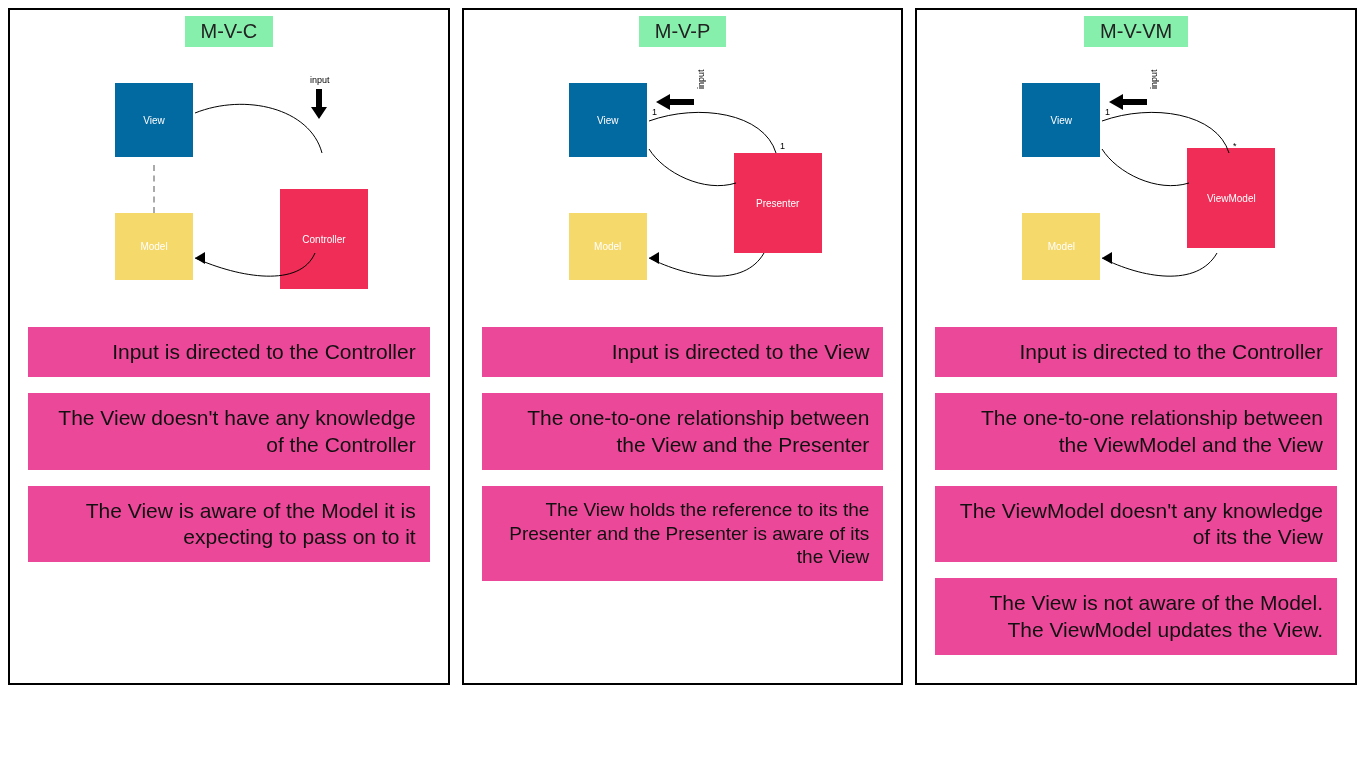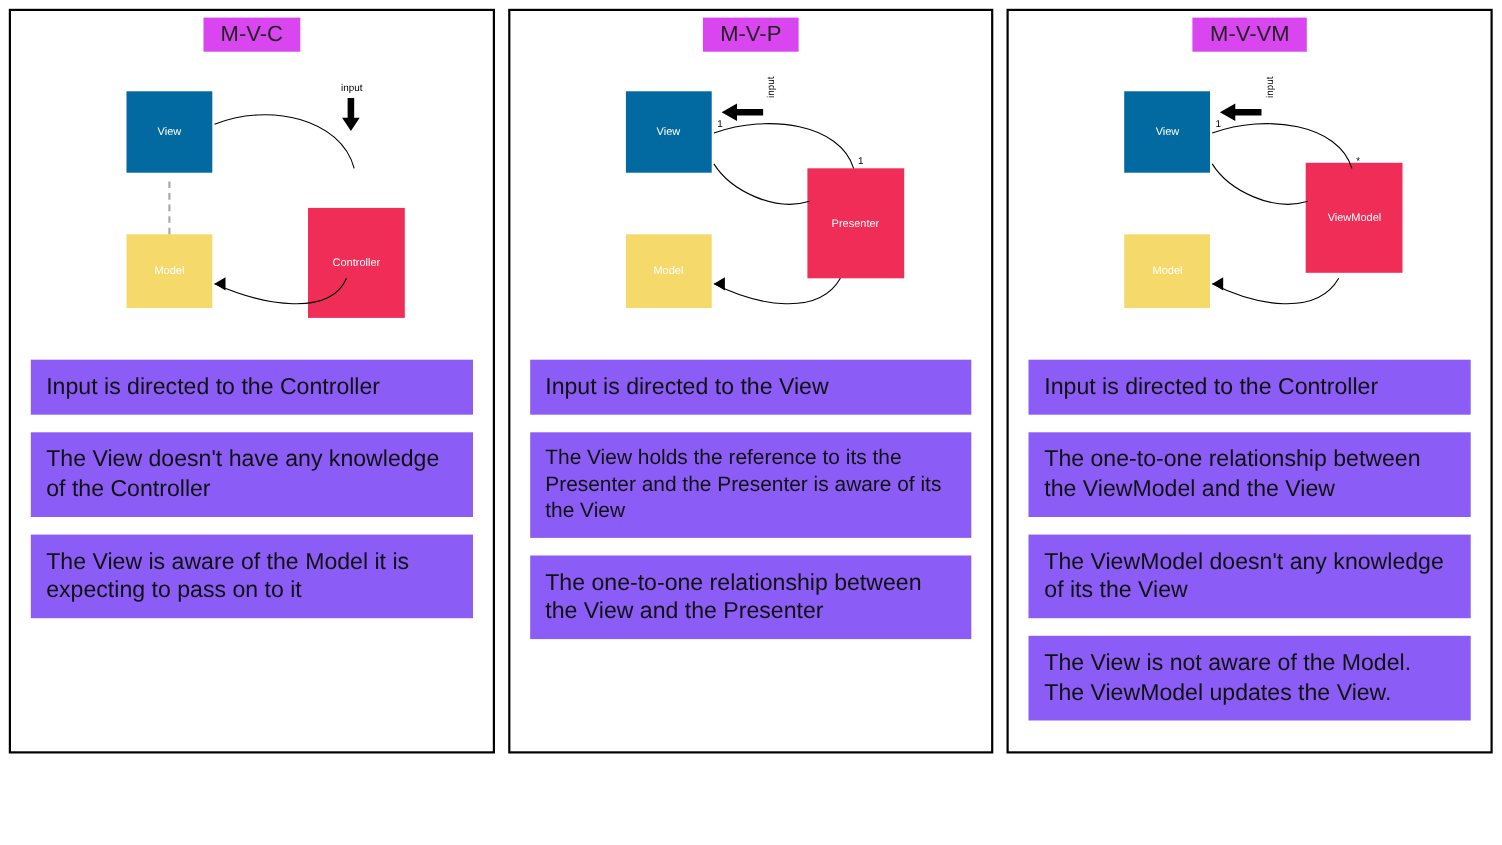--- a/index.html
+++ b/index.html
@@ -14,21 +14,21 @@
   }
   .panel {
     flex: 1;
     border: 2px solid #000;
     display: flex;
     flex-direction: column;
     align-items: center;
     padding-bottom: 28px;
   }
   .title-badge {
-    background: #d946ef;
+    background: #86efac;
     padding: 4px 16px;
     margin-top: 6px;
     font-size: 20px;
     font-weight: 500;
     color: #222;
   }
   .diagram {
     width: 100%;
     height: 260px;
     position: relative;
@@ -68,22 +68,22 @@
   }
   .cards {
     width: 100%;
     display: flex;
     flex-direction: column;
     gap: 16px;
     padding: 0 18px;
     margin-top: 14px;
   }
   .card {
-    background: #8b5cf6;
-    text-align: left;
+    background: #ec4899;
+    text-align: right;
     padding: 12px 14px;
     font-size: 21px;
     line-height: 1.25;
     color: #111;
   }
   .card.small { font-size: 19px; }
 </style>
 </head>
 <body>
 
@@ -145,22 +145,22 @@
 
       <path d="M300 200 C 280 235, 225 225, 185 205" fill="none" stroke="#000" stroke-width="1"></path>
       <polygon points="185,205 195,199 195,211" fill="#000"></polygon>
       <text x="188" y="62" font-size="9">1</text>
       <text x="316" y="96" font-size="9">1</text>
     </svg>
   </div>
 
   <div class="cards">
     <div class="card">Input is directed to the View</div>
+    <div class="card">The one-to-one relationship between the View and the Presenter</div>
     <div class="card small">The View holds the reference to its the Presenter and the Presenter is aware of its the View</div>
-    <div class="card">The one-to-one relationship between the View and the Presenter</div>
   </div>
 </div>
 
 <div class="panel">
   <div class="title-badge">M-V-VM</div>
 
   <div class="diagram">
     <div class="box view-box" style="left:105px; top:30px;">View</div>
     <div class="box model-box" style="left:105px; top:160px;">Model</div>
     <div class="box ctl-box" style="left:270px; top:95px;">ViewModel</div>

